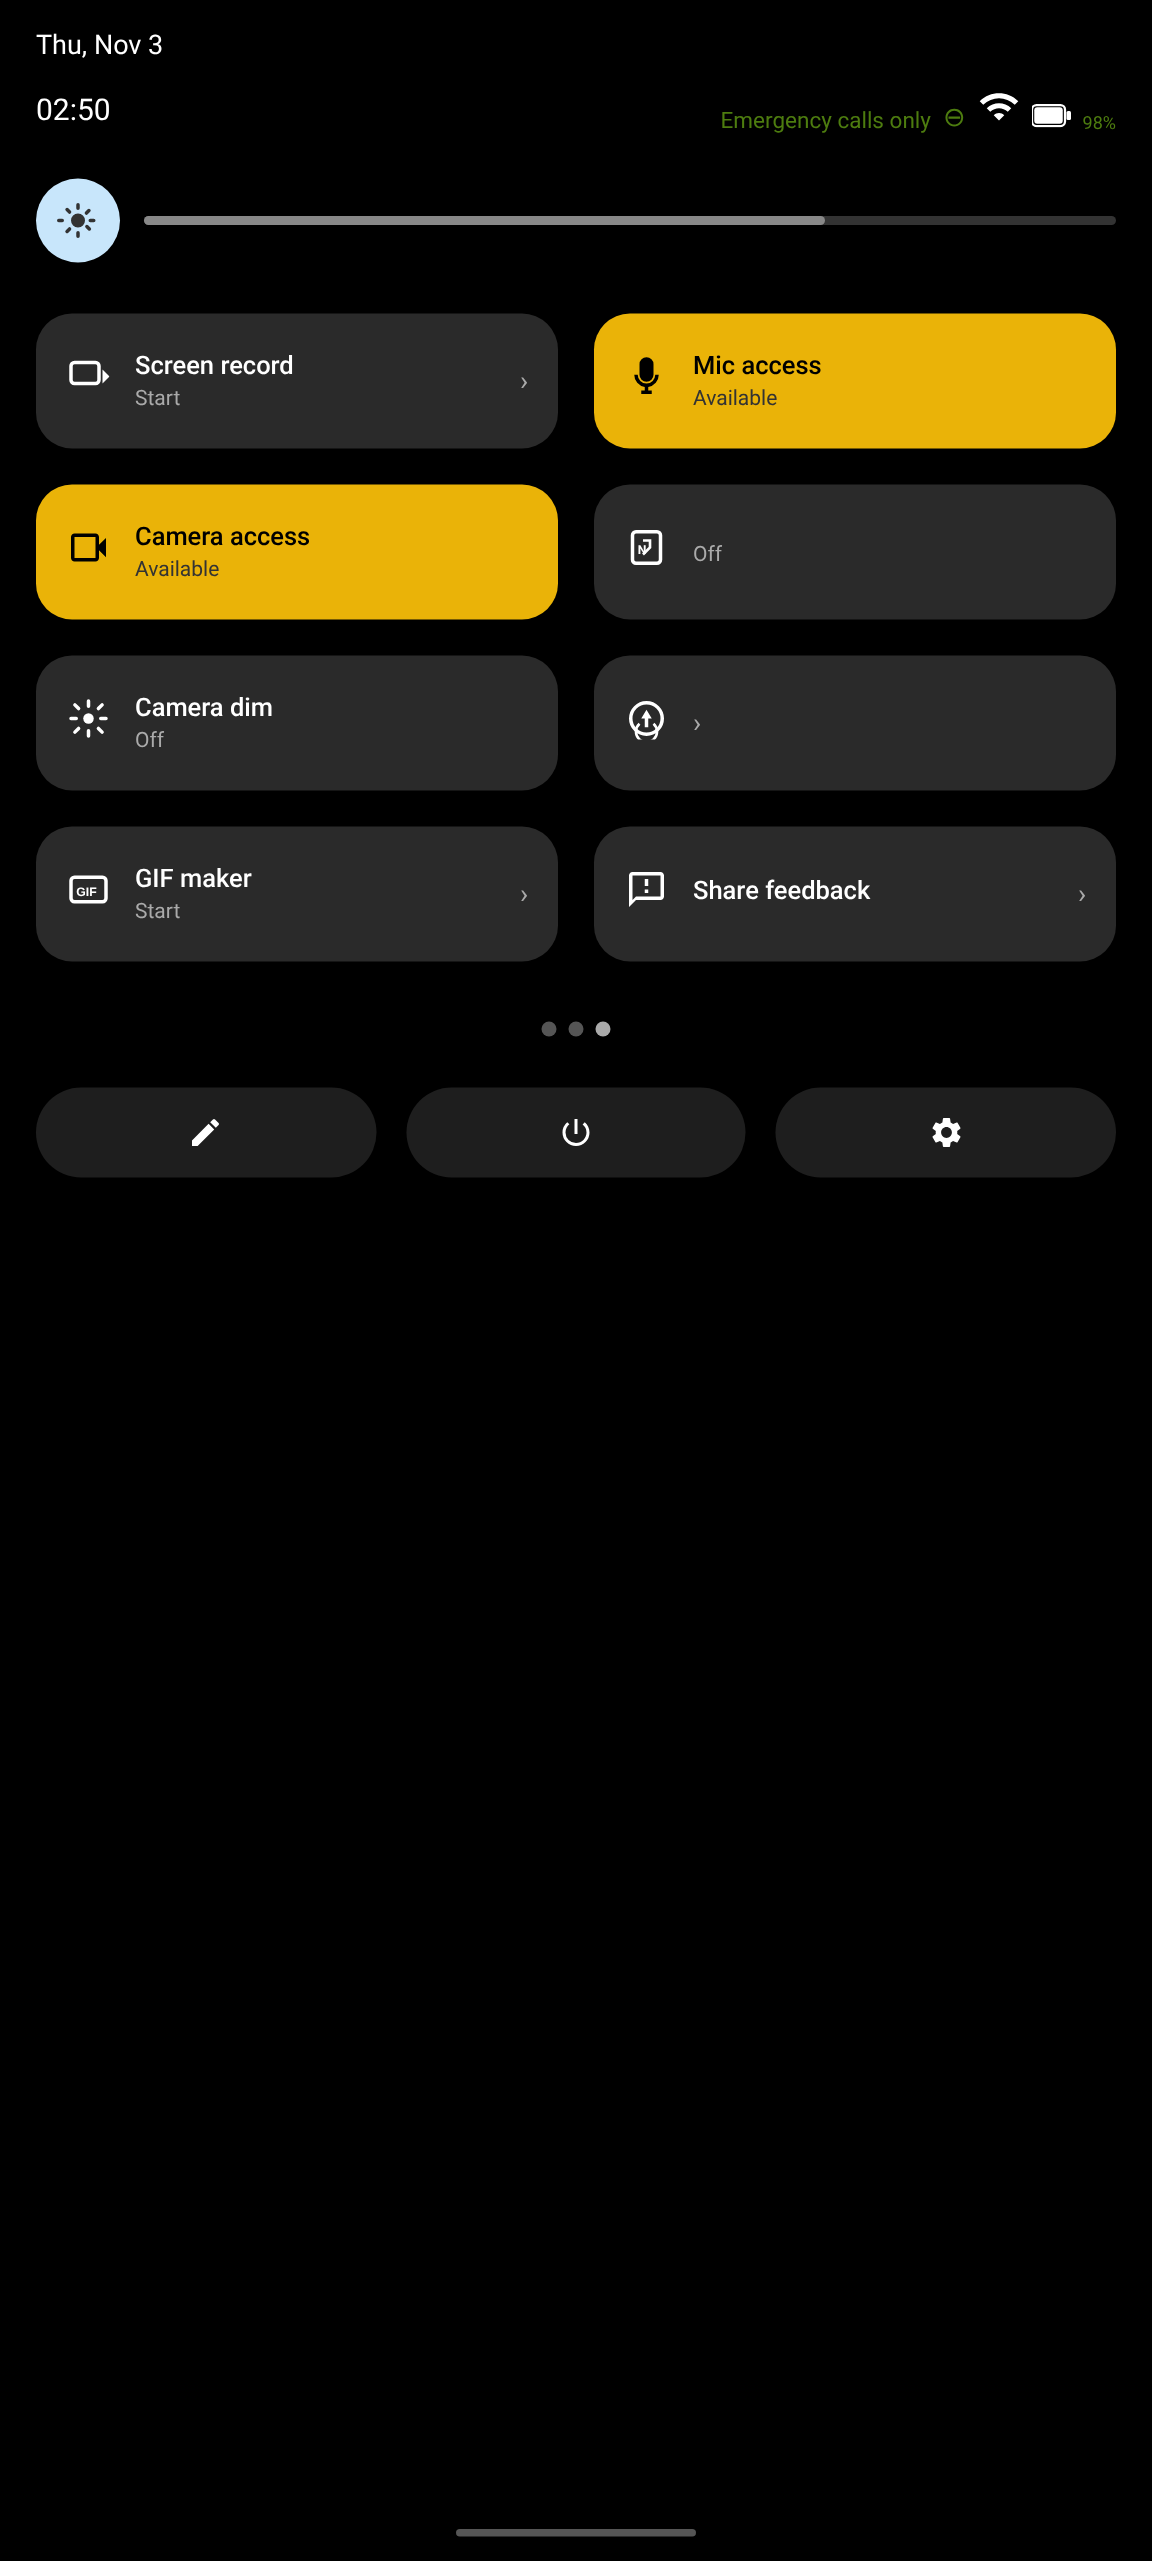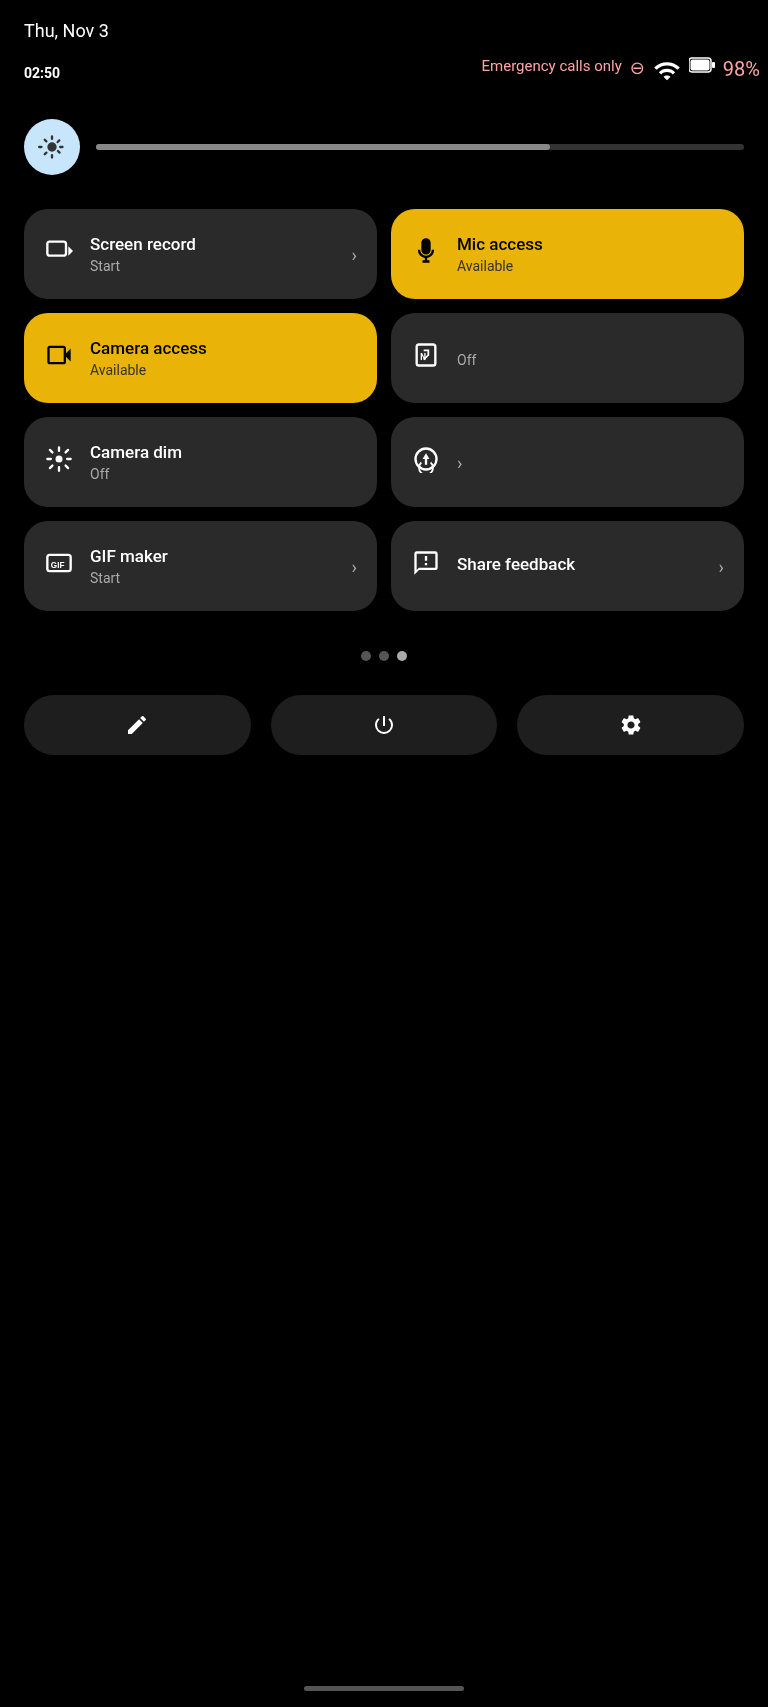--- a/index.html
+++ b/index.html
@@ -7,48 +7,48 @@
       background: #000;
       width: 768px;
       min-height: 1707px;
       font-family: 'Roboto', sans-serif;
       color: #fff;
       position: relative;
       overflow-x: hidden;
     }
 
     .status-bar {
-      padding: 20px 8px 10px 24px;
+      padding: 20px 24px 10px 24px;
     }
 
     .date-text {
       font-size: 18px;
       font-weight: 400;
       color: #fff;
       margin-bottom: 16px;
     }
 
     .time-row {
       display: flex;
       align-items: center;
       justify-content: space-between;
     }
 
     .time-text {
-      font-size: 14px;
-      font-weight: 700;
+      font-size: 20px;
+      font-weight: 400;
       color: #fff;
     }
 
     .status-icons {
       display: flex;
-      align-items: flex-start;
+      align-items: flex-end;
       gap: 8px;
       font-size: 16px;
-      color: #fca5a5;
+      color: #4d7c0f;
     }
 
     .brightness-row {
       display: flex;
       align-items: center;
       gap: 16px;
       padding: 20px 24px 24px 24px;
     }
 
     .brightness-icon-btn {
@@ -74,21 +74,21 @@
     .brightness-slider-fill {
       width: 70%;
       height: 100%;
       background: #888;
       border-radius: 3px;
     }
 
     .tiles-grid {
       display: grid;
       grid-template-columns: 1fr 1fr;
-      gap: 14px;
+      gap: 24px;
       padding: 10px 24px 24px 24px;
     }
 
     .tile {
       background: #2a2a2a;
       border-radius: 24px;
       padding: 20px 20px;
       display: flex;
       align-items: center;
       gap: 16px;
@@ -219,21 +219,21 @@
         </svg>
       </span>
 
       <span>
         <svg width="26" height="16" viewBox="0 0 26 16" fill="white">
           <rect x="0" y="1" width="22" height="14" rx="3" ry="3" fill="none" stroke="white" stroke-width="1.5"></rect>
           <rect x="23" y="5" width="3" height="6" rx="1" fill="white"></rect>
           <rect x="1.5" y="2.5" width="19" height="11" rx="2" fill="white"></rect>
         </svg>
       </span>
-      <span style="font-size:20px;">98%</span>
+      <span style="font-size:12px;">98%</span>
     </div>
   </div>
 </div>
 
 <div class="brightness-row">
   <div class="brightness-icon-btn">
     <svg width="28" height="28" viewBox="0 0 24 24" fill="#333">
       <path d="M12 2a1 1 0 0 1 1 1v2a1 1 0 0 1-2 0V3a1 1 0 0 1 1-1zm0 16a1 1 0 0 1 1 1v2a1 1 0 0 1-2 0v-2a1 1 0 0 1 1-1zm10-6a1 1 0 0 1-1 1h-2a1 1 0 0 1 0-2h2a1 1 0 0 1 1 1zM4 12a1 1 0 0 1-1 1H1a1 1 0 0 1 0-2h2a1 1 0 0 1 1 1zm14.95-6.364a1 1 0 0 1 0 1.414l-1.414 1.414a1 1 0 1 1-1.414-1.414l1.414-1.414a1 1 0 0 1 1.414 0zM7.879 16.121a1 1 0 0 1 0 1.414L6.464 18.95a1 1 0 1 1-1.414-1.414l1.415-1.415a1 1 0 0 1 1.414 0zm11.313 1.415a1 1 0 0 1-1.414 0l-1.414-1.415a1 1 0 0 1 1.414-1.414l1.414 1.415a1 1 0 0 1 0 1.414zM7.879 7.879a1 1 0 0 1-1.414 0L5.05 6.464A1 1 0 0 1 6.464 5.05L7.88 6.464a1 1 0 0 1 0 1.415zM12 8a4 4 0 1 1 0 8 4 4 0 0 1 0-8z"></path>
     </svg>
   </div>

